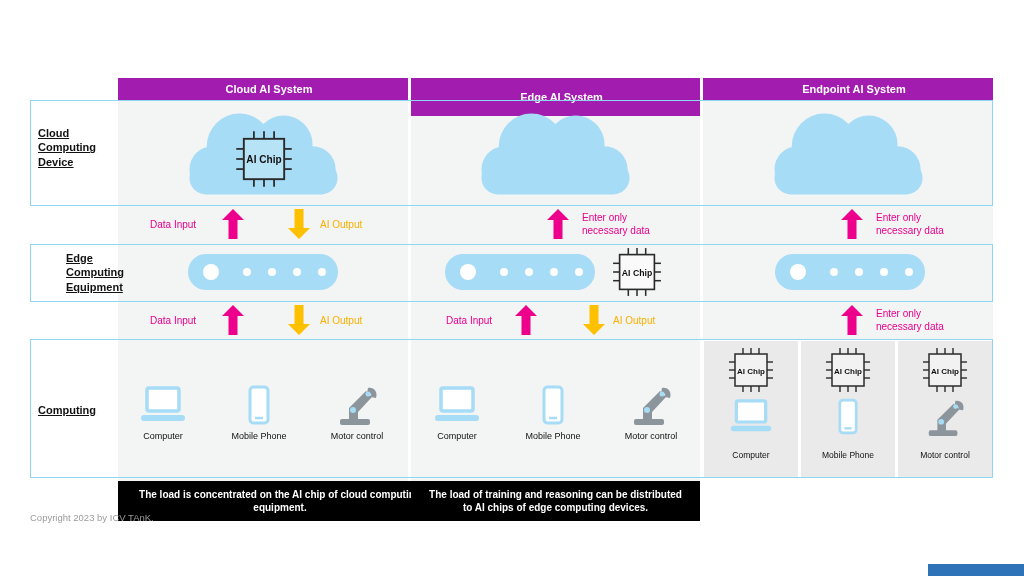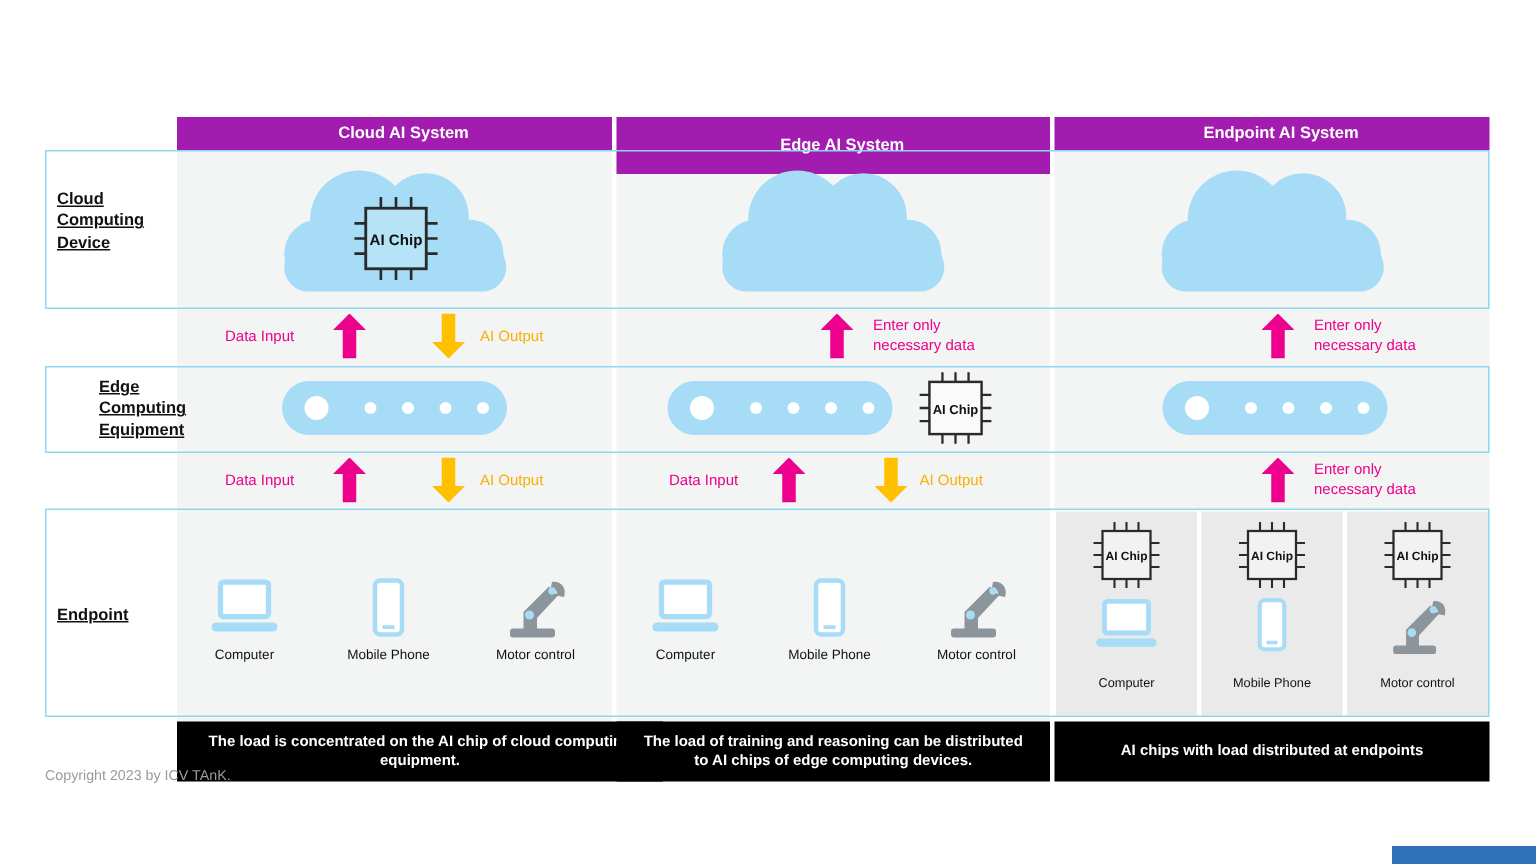--- a/index.html
+++ b/index.html
@@ -52,21 +52,21 @@
   <div class="abs hdr" style="left:118px;top:78px;width:290px;height:22px;">Cloud AI System</div>
   <div class="abs hdr" style="left:411px;top:78px;width:289px;height:38px;">Edge AI System</div>
   <div class="abs hdr" style="left:703px;top:78px;width:290px;height:22px;">Endpoint AI System</div>
 
   <div class="abs rowborder" style="left:30px;top:100px;width:963px;height:106px;"></div>
   <div class="abs rowborder" style="left:30px;top:244px;width:963px;height:58px;"></div>
   <div class="abs rowborder" style="left:30px;top:339px;width:963px;height:139px;"></div>
 
   <div class="abs rowlabel" style="left:38px;top:126px;width:80px;">Cloud Computing Device</div>
   <div class="abs rowlabel" style="left:38px;top:251px;width:84px;margin-left:28px;">Edge Computing Equipment</div>
-  <div class="abs rowlabel" style="left:38px;top:403px;width:80px;">Endpoint</div>
+  <div class="abs rowlabel" style="left:38px;top:403px;width:80px;">Computing</div>
 
   <svg class="abs" style="left:181px;top:104px;" width="165" height="100" viewBox="0 0 170 104">
     <g fill="#a6dcf6">
       <circle cx="60" cy="44" r="34"></circle>
         <circle cx="106" cy="42" r="30"></circle>
       <circle cx="32" cy="68" r="24"></circle>
         <circle cx="136" cy="68" r="24"></circle>
       <rect x="8" y="60" width="154" height="34" rx="17"></rect>
     </g>
   </svg>
@@ -309,18 +309,17 @@
     <path d="M34 4 c6 -1 10 4 8 10 l-5 -1 c1 -3 -1 -5 -4 -4 z" fill="#8d959c"></path>
     <circle cx="19" cy="26" r="3" fill="#a6dcf6"></circle>
       <circle cx="34" cy="10" r="2.5" fill="#a6dcf6"></circle>
   </svg>
   <div class="abs devlabel small" style="left:711px;top:450px;width:80px;">Computer</div>
   <div class="abs devlabel small" style="left:808px;top:450px;width:80px;">Mobile Phone</div>
   <div class="abs devlabel small" style="left:905px;top:450px;width:80px;">Motor control</div>
 
   <div class="abs cap" style="left:118px;top:481px;width:324px;height:40px;">The load is concentrated on the AI chip of cloud computing equipment.</div>
   <div class="abs cap" style="left:411px;top:481px;width:289px;height:40px;">The load of training and reasoning can be distributed to AI chips of edge computing devices.</div>
-  <div class="abs cap" style="left:703px;top:481px;width:290px;height:40px;">AI chips with load distributed at endpoints</div>
 
   <div class="abs foot" style="left:30px;top:512px;">Copyright  2023 by ICV TAnK.</div>
   <div class="abs" style="left:928px;top:564px;width:96px;height:12px;background:#2e73b8;"></div>
 
 </div>
 
 </body></html>

